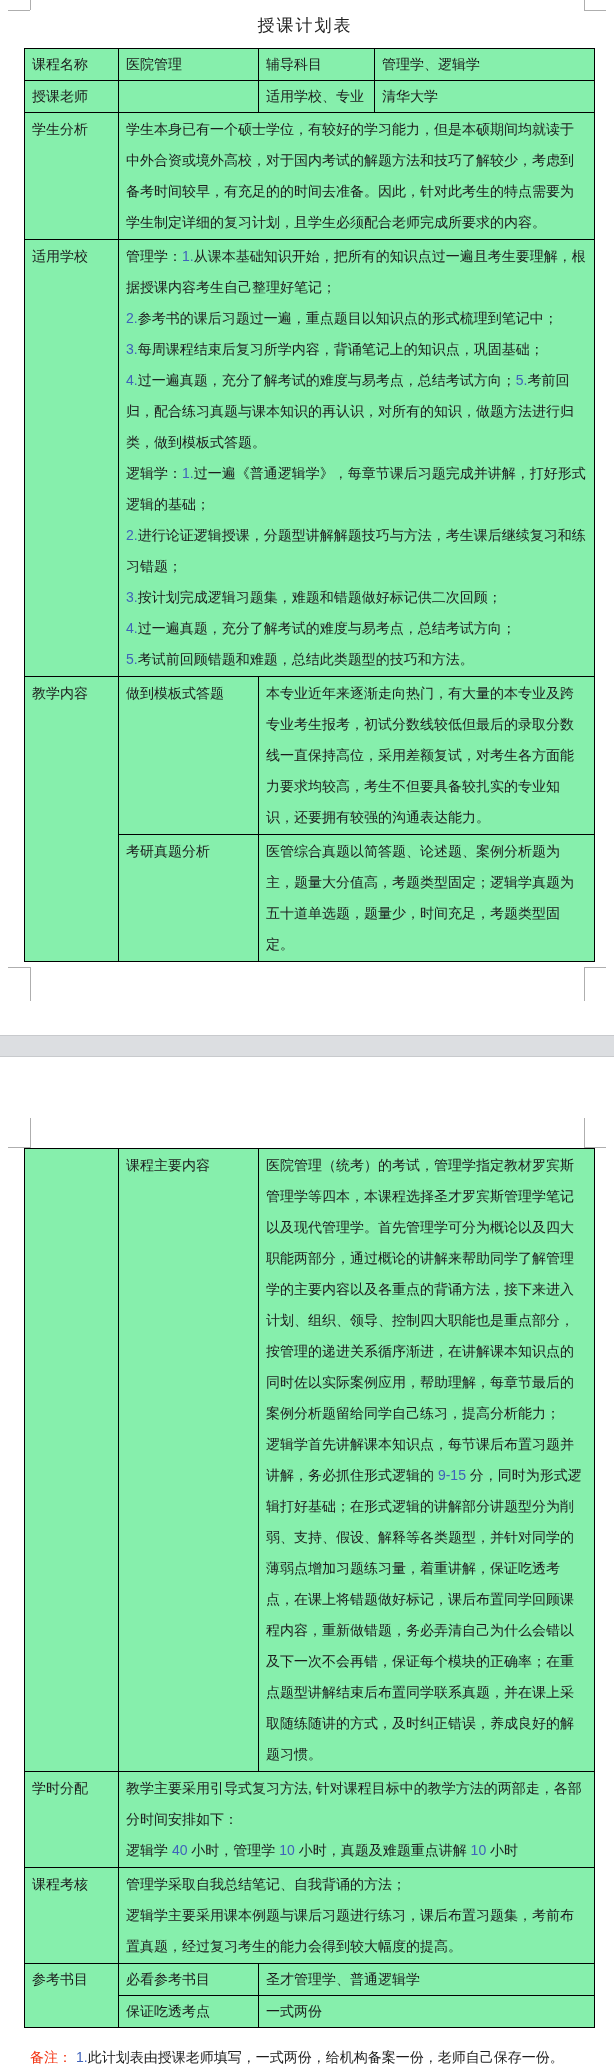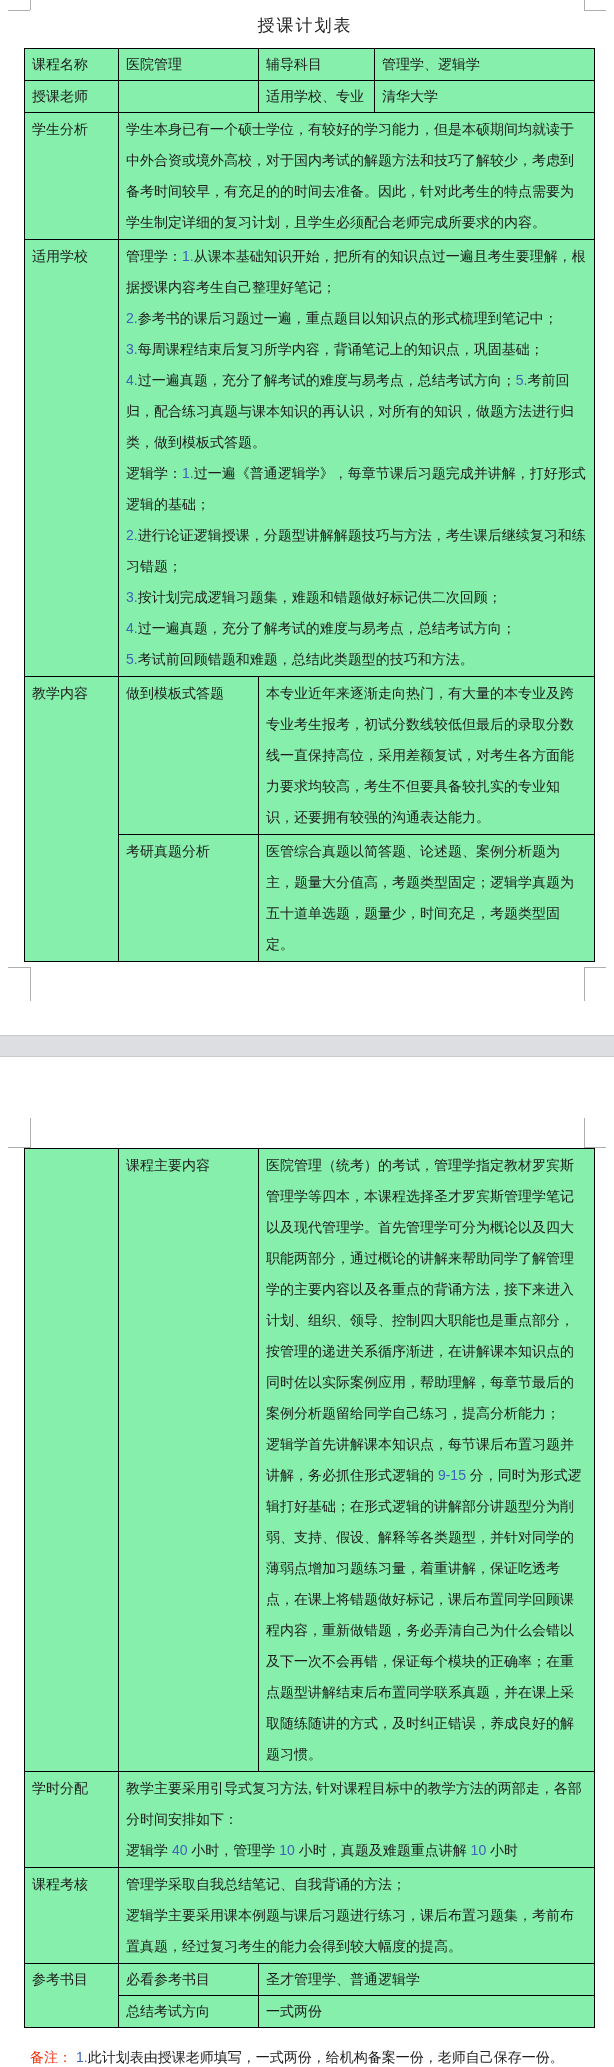--- a/index.html
+++ b/index.html
@@ -157,21 +157,21 @@
             <p class="para"><span>管理学采取自我总结笔记、自我背诵的方法；</span></p>
             <p class="para"><span>逻辑学主要采用课本例题与课后习题进行练习，课后布置习题集，考前布置真题，经过复习考生的能力会得到较大幅度的提高。</span></p>
           </td>
     </tr>
     <tr class="hrow">
       <td class="lab" rowspan="2">参考书目</td>
       <td class="lab">必看参考书目</td>
       <td>圣才管理学、普通逻辑学</td>
     </tr>
     <tr class="hrow">
-      <td class="lab">总结考试方向</td>
+      <td class="lab">保证吃透考点</td>
       <td>一式两份</td>
     </tr>
   </tbody>
     </table>
 
   <div class="remarks">
     <p><span class="remark-label">备注：</span><span><span class="para"><span class="num">1.</span><span>此计划表由授课老师填写，一式两份，给机构备案一份，老师自己保存一份。</span></span></span></p>
 
   </div>
 </div>

